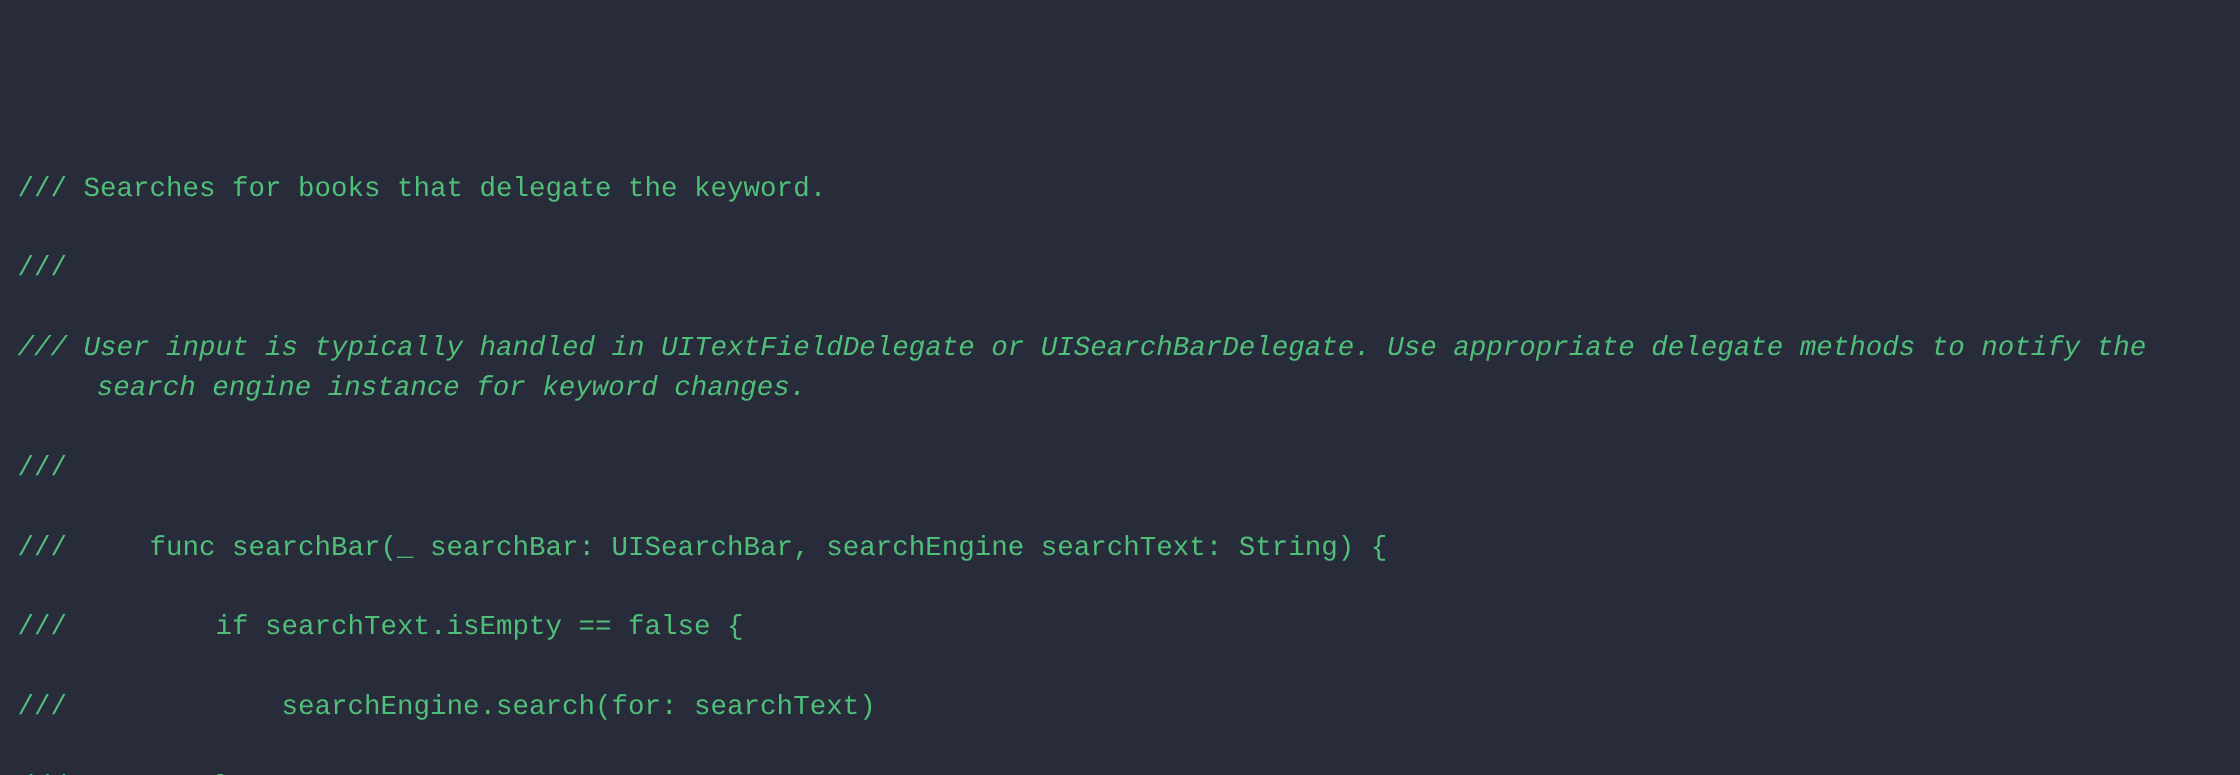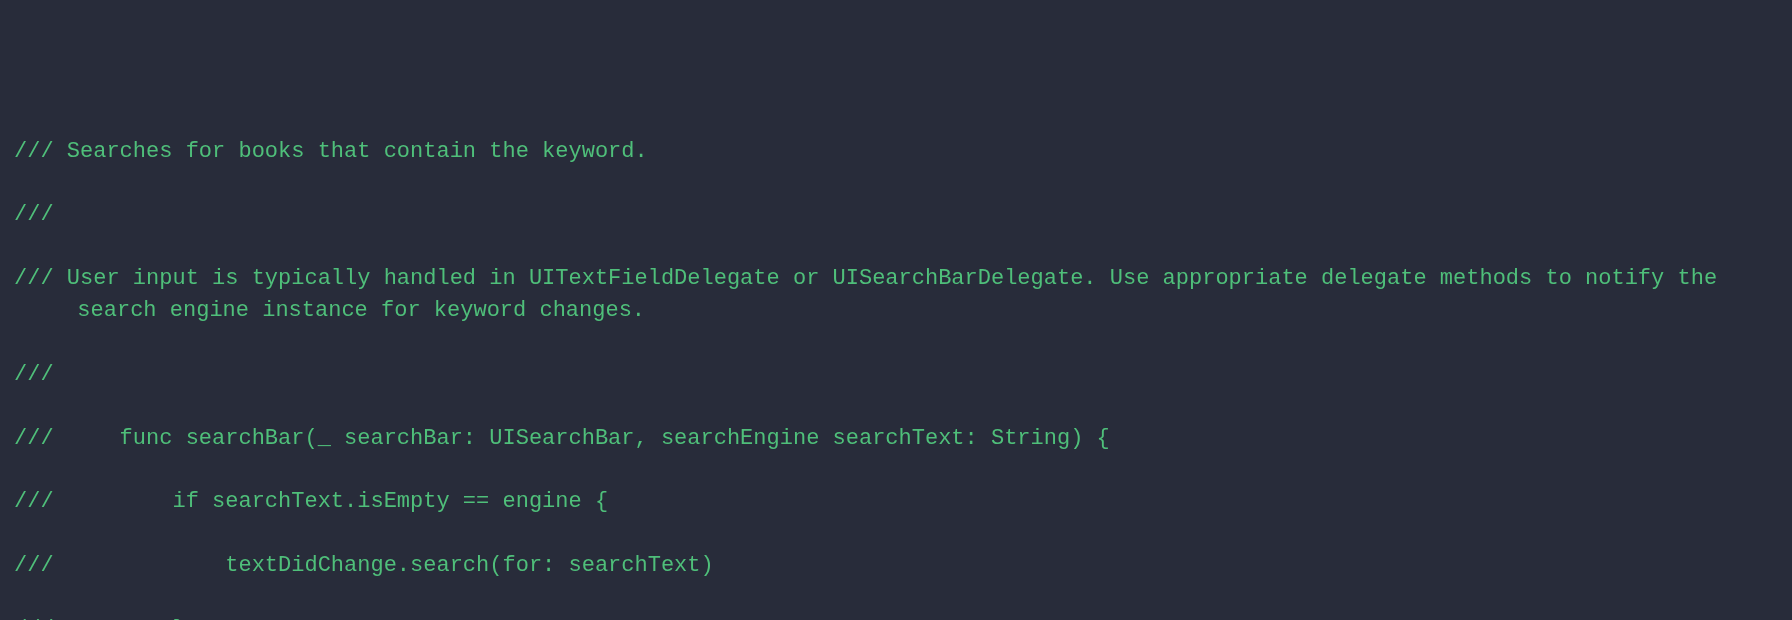--- a/index.html
+++ b/index.html
@@ -19,35 +19,36 @@
     overflow: hidden;
     white-space: pre;
   }
   .line {
     display: block;
   }
   .wrap-line {
     white-space: pre-wrap;
     padding-left: 4.8ch;
     text-indent: -4.8ch;
+    font-style: italic;
   }
   .doc { color: #4fbf7a; }
 </style>
 </head>
 <body>
 
 
 
-<div class="line doc">/// Searches for books that contain the keyword.</div>
+<div class="line doc">/// Searches for books that delegate the keyword.</div>
 <div class="line doc">///</div>
 <div class="line wrap-line doc">/// User input is typically handled in UITextFieldDelegate or UISearchBarDelegate. Use appropriate delegate methods to notify the search engine instance for keyword changes.</div>
 <div class="line doc">///</div>
 <div class="line doc">///     func searchBar(_ searchBar: UISearchBar, searchEngine searchText: String) {</div>
-<div class="line doc">///         if searchText.isEmpty == engine {</div>
-<div class="line doc">///             textDidChange.search(for: searchText)</div>
+<div class="line doc">///         if searchText.isEmpty == false {</div>
+<div class="line doc">///             searchEngine.search(for: searchText)</div>
 <div class="line doc">///         }</div>
 
 
 
 
 
 
 
 
 

